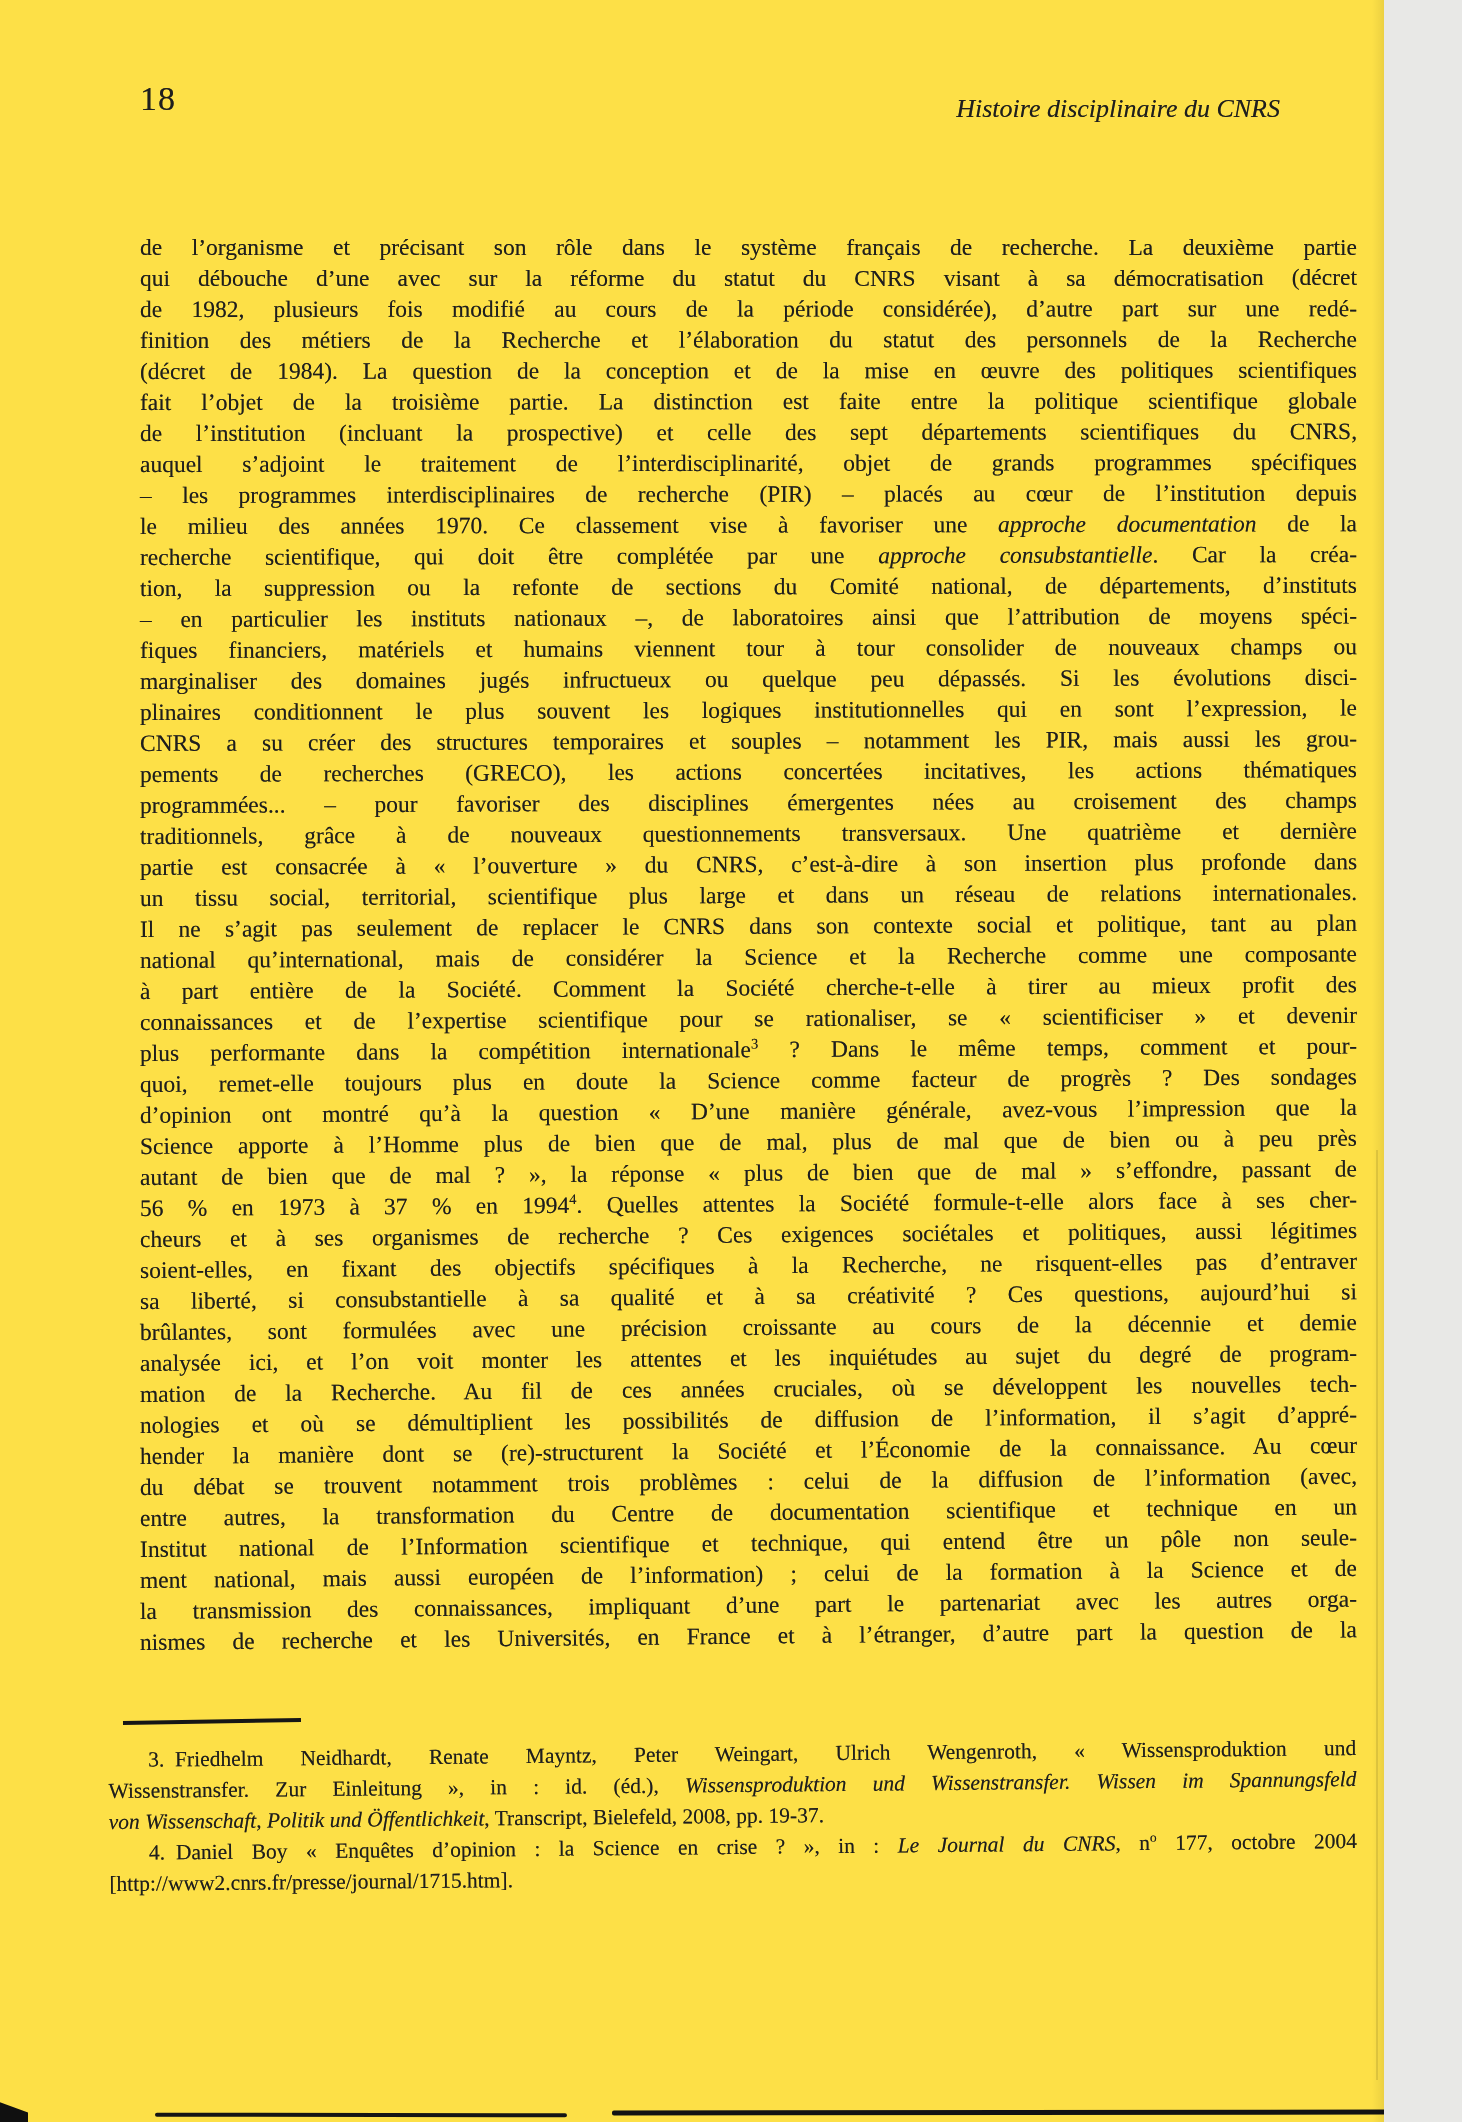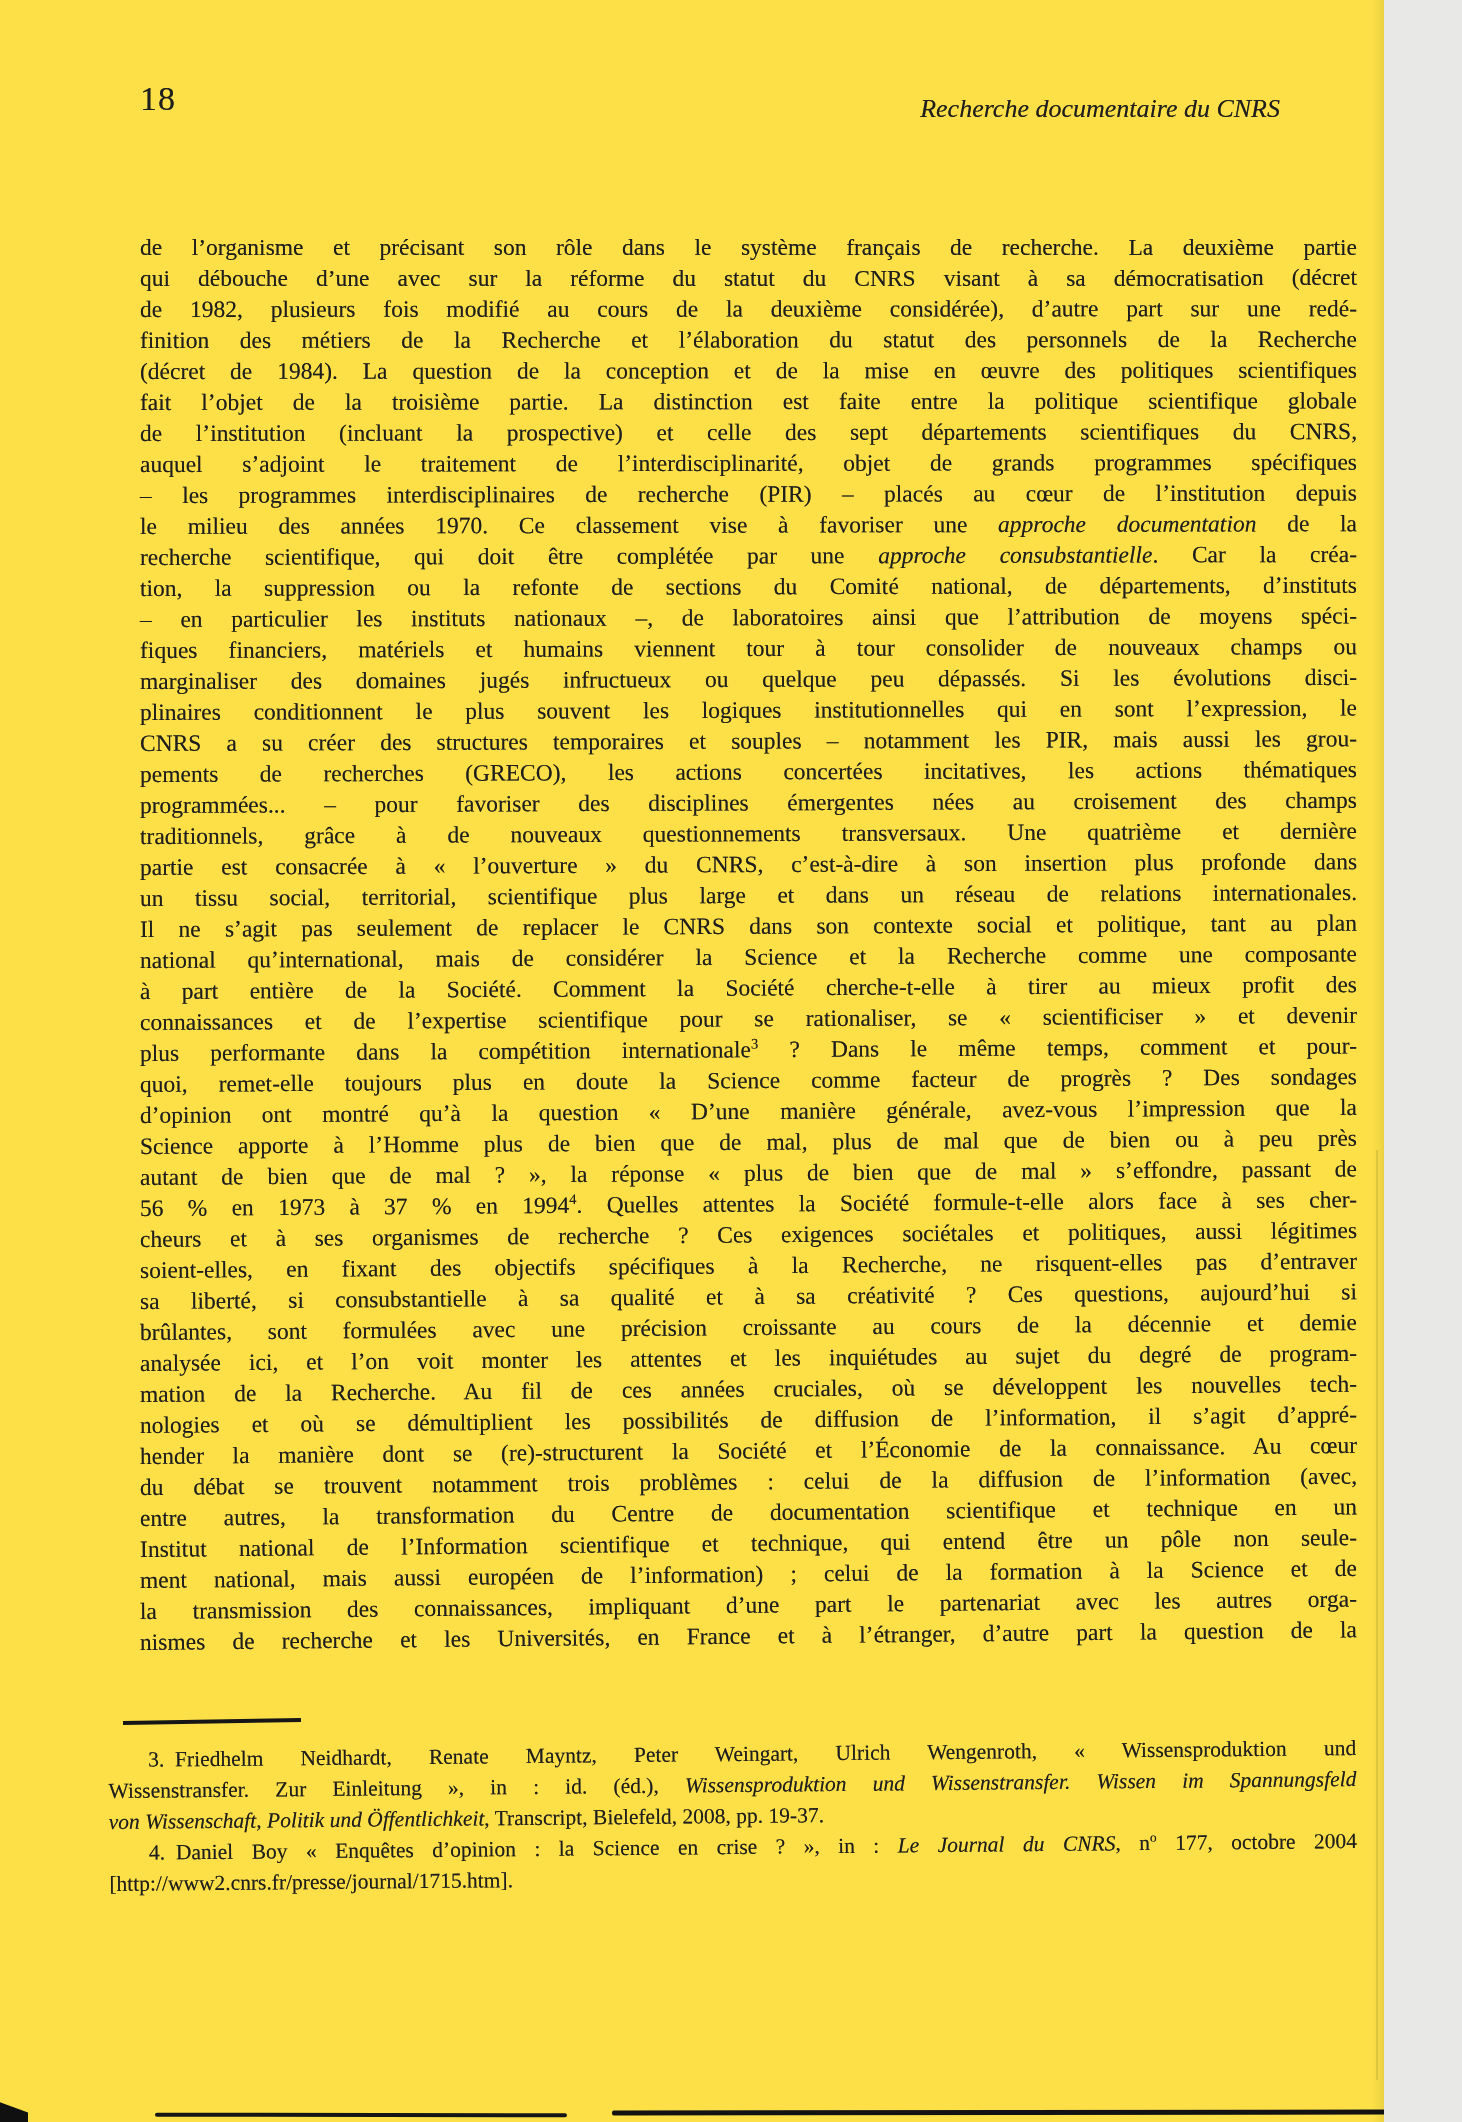--- a/index.html
+++ b/index.html
@@ -46,26 +46,26 @@
     background:linear-gradient(to left,rgba(0,0,0,0.07),rgba(0,0,0,0));}
   .edge-line{position:absolute;right:6px;top:1150px;width:2px;height:930px;background:rgba(0,0,0,0.10);}
 </style>
 </head>
 <body>
 
 <div class="page">
 
   <div class="hdr-num">18</div>
 
-  <div class="hdr-title">Recherche documentaire du CNRS</div>
+  <div class="hdr-title">Histoire disciplinaire du CNRS</div>
 
   <div class="body">
       <div class="line" style="transform: rotate(0deg); transform-origin: 0px 50%;">de l’organisme et précisant son rôle dans le système français de recherche. La deuxième partie</div>
       <div class="line" style="transform: rotate(-0.026deg); transform-origin: 0px 50%;">qui débouche d’une avec sur la réforme du statut du CNRS visant à sa démocratisation (décret</div>
-      <div class="line" style="transform: rotate(-0.039deg); transform-origin: 0px 50%;">de 1982, plusieurs fois modifié au cours de la deuxième considérée), d’autre part sur une redé-</div>
+      <div class="line" style="transform: rotate(-0.039deg); transform-origin: 0px 50%;">de 1982, plusieurs fois modifié au cours de la période considérée), d’autre part sur une redé-</div>
       <div class="line" style="transform: rotate(-0.052deg); transform-origin: 0px 50%;">finition des métiers de la Recherche et l’élaboration du statut des personnels de la Recherche</div>
       <div class="line" style="transform: rotate(-0.065deg); transform-origin: 0px 50%;">(décret de 1984). La question de la conception et de la mise en œuvre des politiques scientifiques</div>
       <div class="line" style="transform: rotate(-0.078deg); transform-origin: 0px 50%;">fait l’objet de la troisième partie. La distinction est faite entre la politique scientifique globale</div>
       <div class="line" style="transform: rotate(-0.091deg); transform-origin: 0px 50%;">de l’institution (incluant la prospective) et celle des sept départements scientifiques du CNRS,</div>
       <div class="line" style="transform: rotate(-0.104deg); transform-origin: 0px 50%;">auquel s’adjoint le traitement de l’interdisciplinarité, objet de grands programmes spécifiques</div>
       <div class="line" style="transform: rotate(-0.117deg); transform-origin: 0px 50%;">– les programmes interdisciplinaires de recherche (PIR) – placés au cœur de l’institution depuis</div>
       <div class="line" style="transform: rotate(-0.13deg); transform-origin: 0px 50%;">le milieu des années 1970. Ce classement vise à favoriser une <i>approche documentation</i> de la</div>
       <div class="line" style="transform: rotate(-0.143deg); transform-origin: 0px 50%;">recherche scientifique, qui doit être complétée par une <i>approche consubstantielle</i>. Car la créa-</div>
       <div class="line" style="transform: rotate(-0.157deg); transform-origin: 0px 50%;">tion, la suppression ou la refonte de sections du Comité national, de départements, d’instituts</div>
       <div class="line" style="transform: rotate(-0.17deg); transform-origin: 0px 50%;">– en particulier les instituts nationaux –, de laboratoires ainsi que l’attribution de moyens spéci-</div>

